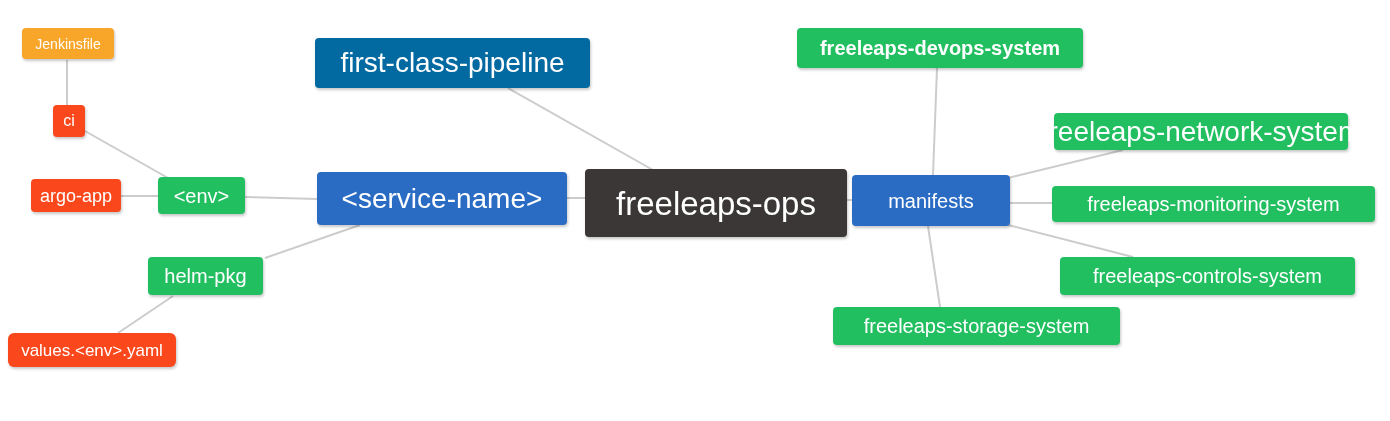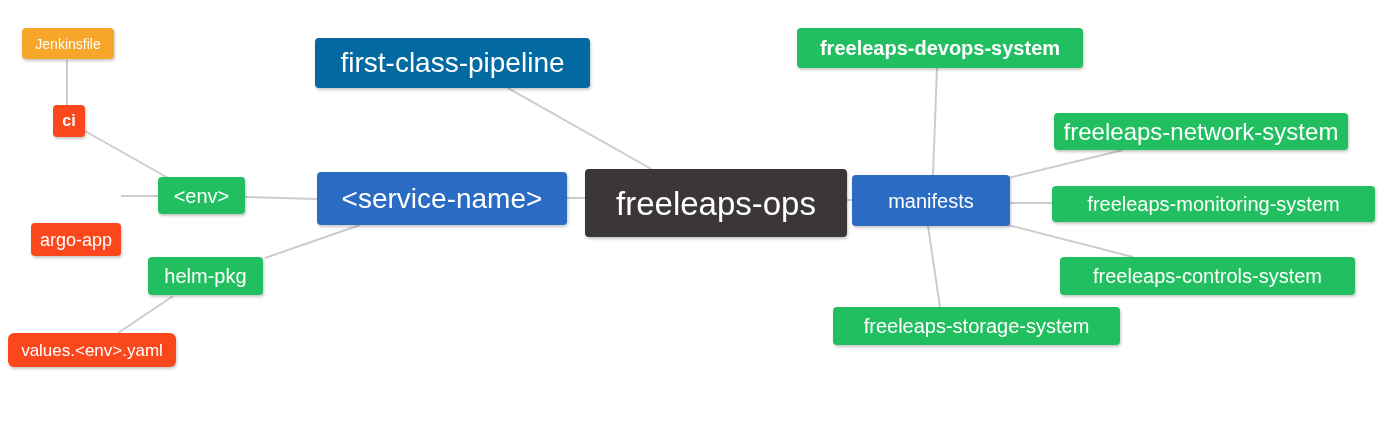--- a/index.html
+++ b/index.html
@@ -45,28 +45,28 @@
       <line x1="508" y1="88" x2="653" y2="170" stroke="#CCCCCC" stroke-width="2"></line>
       <line x1="847" y1="200" x2="852" y2="200" stroke="#CCCCCC" stroke-width="2"></line>
       <line x1="933" y1="175" x2="937" y2="68" stroke="#CCCCCC" stroke-width="2"></line>
       <line x1="1008" y1="178" x2="1123" y2="150" stroke="#CCCCCC" stroke-width="2"></line>
       <line x1="1010" y1="203" x2="1052" y2="203" stroke="#CCCCCC" stroke-width="2"></line>
       <line x1="1008" y1="225" x2="1133" y2="257" stroke="#CCCCCC" stroke-width="2"></line>
       <line x1="928" y1="226" x2="940" y2="307" stroke="#CCCCCC" stroke-width="2"></line>
     </svg>
   <div id="node-layer">
       <div class="node" style="left: 22px; top: 28px; width: 92px; height: 31px; font-size: 14px; background: rgb(247, 166, 42); color: rgb(255, 255, 255);">Jenkinsfile</div>
-      <div class="node" style="left: 53px; top: 105px; width: 32px; height: 32px; font-size: 16px; background: rgb(250, 72, 28); color: rgb(255, 255, 255); font-weight: bold;">ci</div>
-      <div class="node" style="left: 31px; top: 179px; width: 90px; height: 33px; font-size: 18px; background: rgb(250, 72, 28); color: rgb(255, 255, 255); margin-top: 44px;">argo-app</div>
+      <div class="node" style="left: 53px; top: 105px; width: 32px; height: 32px; font-size: 16px; background: rgb(250, 72, 28); color: rgb(255, 255, 255);">ci</div>
+      <div class="node" style="left: 31px; top: 179px; width: 90px; height: 33px; font-size: 18px; background: rgb(250, 72, 28); color: rgb(255, 255, 255);">argo-app</div>
       <div class="node" style="left: 158px; top: 177px; width: 87px; height: 37px; font-size: 20px; background: rgb(34, 191, 97); color: rgb(255, 255, 255);">&lt;env&gt;</div>
       <div class="node" style="left: 148px; top: 257px; width: 115px; height: 38px; font-size: 20px; background: rgb(34, 191, 97); color: rgb(255, 255, 255);">helm-pkg</div>
       <div class="node" style="left: 8px; top: 333px; width: 168px; height: 34px; font-size: 17px; background: rgb(250, 72, 28); color: rgb(255, 255, 255); border-radius: 6px;">values.&lt;env&gt;.yaml</div>
       <div class="node" style="left: 315px; top: 38px; width: 275px; height: 50px; font-size: 28px; background: #0369a1; color: rgb(255, 255, 255);">first-class-pipeline</div>
       <div class="node" style="left: 317px; top: 172px; width: 250px; height: 53px; font-size: 28px; background: rgb(42, 107, 195); color: rgb(255, 255, 255);">&lt;service-name&gt;</div>
       <div class="node" style="left: 585px; top: 169px; width: 262px; height: 68px; font-size: 33px; background: rgb(59, 55, 55); color: rgb(255, 255, 255);">freeleaps-ops</div>
       <div class="node" style="left: 852px; top: 175px; width: 158px; height: 51px; font-size: 20px; background: rgb(42, 107, 195); color: rgb(255, 255, 255);">manifests</div>
       <div class="node" style="left: 797px; top: 28px; width: 286px; height: 40px; font-size: 20px; background: rgb(34, 191, 97); color: rgb(255, 255, 255); font-weight: bold;">freeleaps-devops-system</div>
-      <div class="node" style="left: 1054px; top: 113px; width: 294px; height: 37px; font-size: 24px; background: rgb(34, 191, 97); color: rgb(255, 255, 255);">freeleaps-network-system</div>
+      <div class="node" style="left: 1054px; top: 113px; width: 294px; height: 37px; font-size: 28px; background: rgb(34, 191, 97); color: rgb(255, 255, 255);">freeleaps-network-system</div>
       <div class="node" style="left: 1052px; top: 186px; width: 323px; height: 36px; font-size: 20px; background: rgb(34, 191, 97); color: rgb(255, 255, 255);">freeleaps-monitoring-system</div>
       <div class="node" style="left: 1060px; top: 257px; width: 295px; height: 38px; font-size: 20px; background: rgb(34, 191, 97); color: rgb(255, 255, 255);">freeleaps-controls-system</div>
       <div class="node" style="left: 813px; top: 307px; width: 287px; height: 38px; font-size: 20px; background: rgb(34, 191, 97); color: rgb(255, 255, 255); margin-left: 20px;">freeleaps-storage-system</div>
     </div>
 </div>
 
 </body></html>

